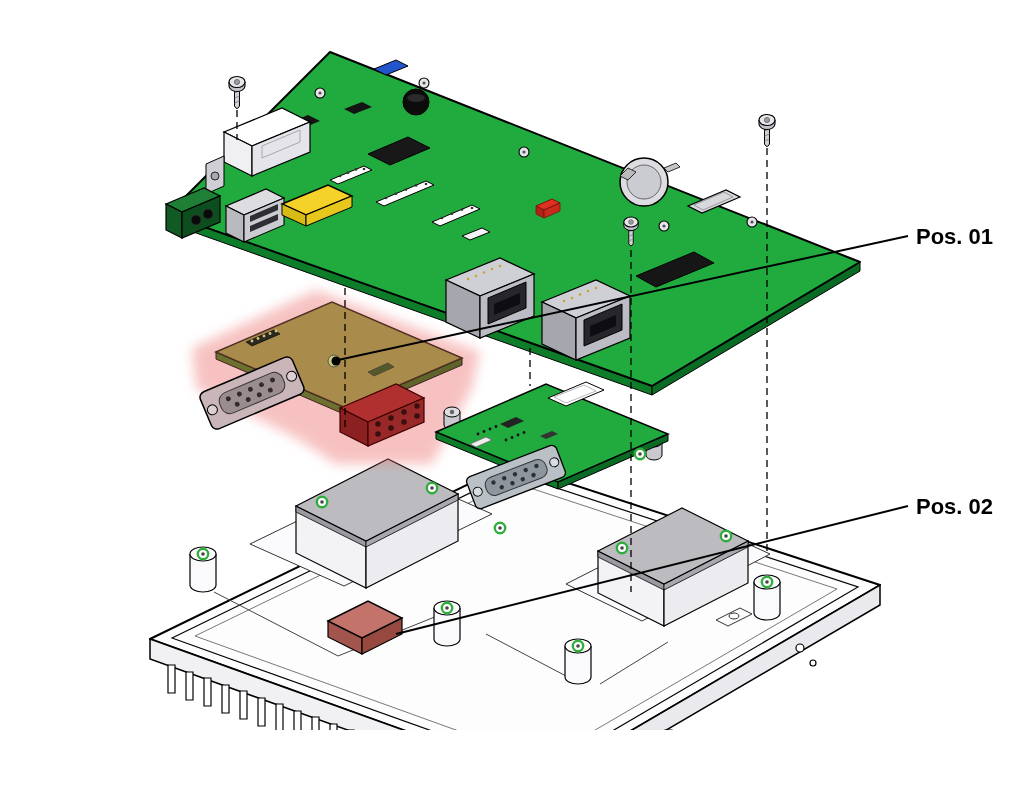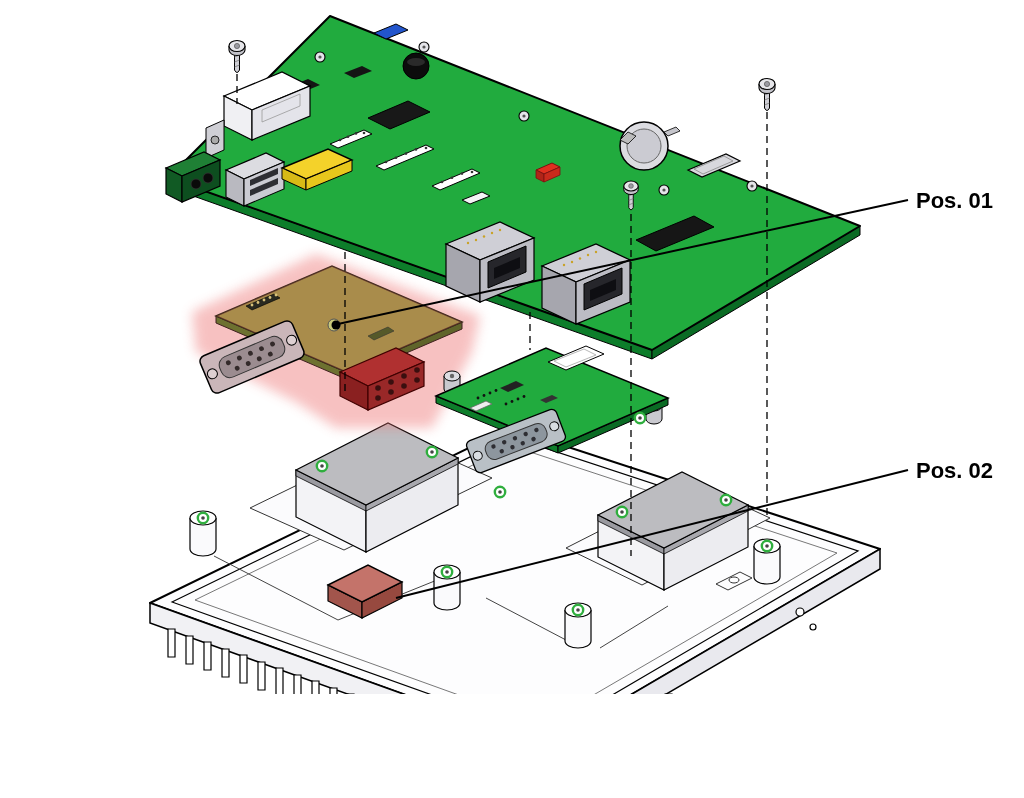--- a/index.html
+++ b/index.html
@@ -1,17 +1,17 @@
 <!DOCTYPE html>
 <html style="--pcb-green: #21ab3e; --pcb-green-dark: #0d7d2a; --pcb-edge-dark: #0a6b24; --highlight-pink: #ee7878; --adapter-olive: #979b45; --adapter-olive-dark: #6d7130; --red-connector: #b03030; --red-connector-dark: #8a2020; --thermal-pad-gray: #bcbcc0; --thermal-pad-gray-dark: #9a9aa0; --thermal-pad-red: #c4736a; --thermal-pad-red-dark: #a2554c; --yellow-part: #f4d22a; --blue-part: #2255cc; --red-led: #e03020; --hole-green: #2fae3e; --outline: #000000;"><head>
 <meta charset="utf-8">
 <style>
   html,body{margin:0;padding:0;background:#ffffff;}
   .stage{position:relative;width:1024px;height:694px;overflow:hidden;background:#fff;
-         font-family:"Liberation Sans", sans-serif;}
+         font-family:"Liberation Sans", sans-serif;margin-top:36px;}
   svg{display:block;}
   .callout-text{font-family:"Liberation Sans", sans-serif;font-weight:bold;font-size:22px;fill:#000;}
   .f-pcb{fill:var(--pcb-green);}
   .f-pcbd{fill:var(--pcb-green-dark);}
   .f-pcbe{fill:var(--pcb-edge-dark);}
   .f-olive{fill:var(--adapter-olive);}
   .f-olived{fill:var(--adapter-olive-dark);}
   .f-pad{fill:var(--thermal-pad-gray);}
   .f-padd{fill:var(--thermal-pad-gray-dark);}
   .f-redpad{fill:var(--thermal-pad-red);}

